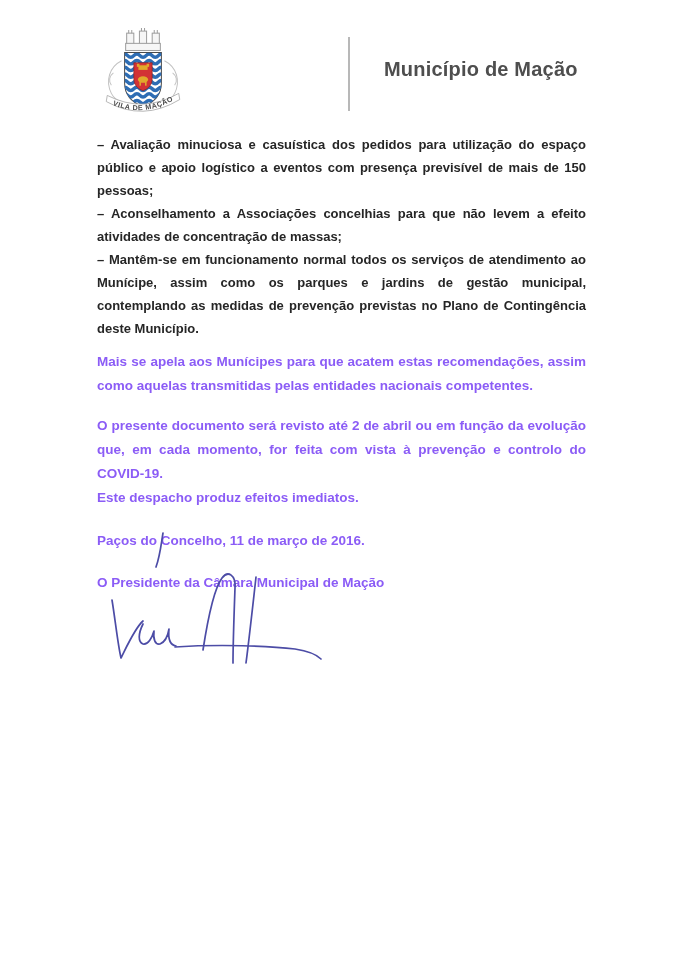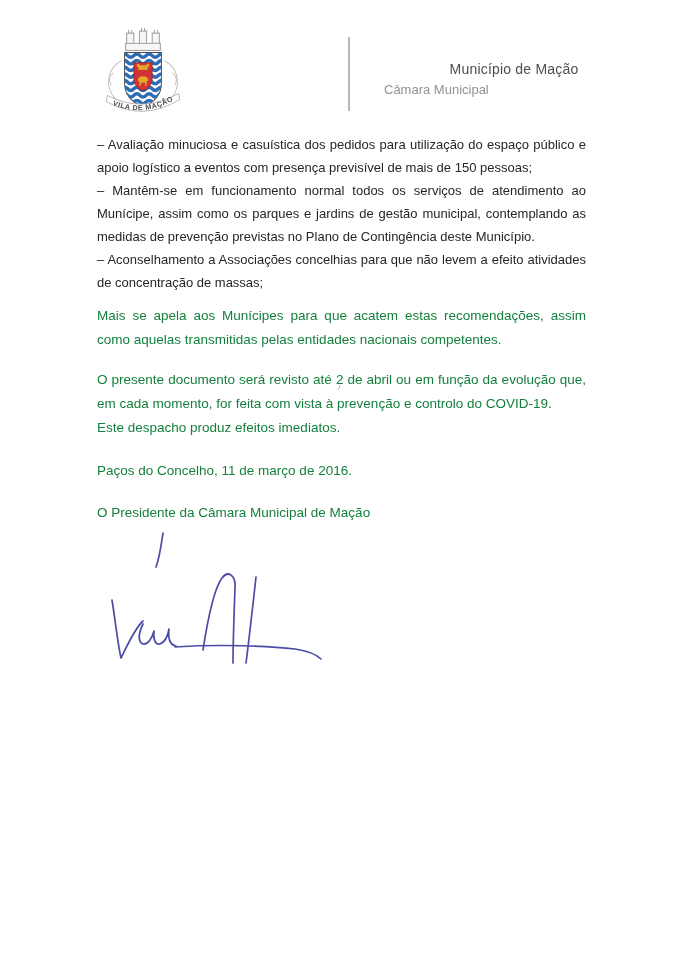--- a/index.html
+++ b/index.html
@@ -13,37 +13,37 @@
   }
   
   .crest{position:absolute;left:101px;top:26px;width:84px;height:98px;}
   .crest svg{width:100%;height:100%;}
   .hdr-divider{
     position:absolute;left:348px;top:37px;width:2px;height:74px;
     background:#b8b8b8;
   }
   .hdr-text{position:absolute;left:384px;top:58px;width:260px;}
   .hdr-title{
-    font-size:14px;font-weight:normal;color:#4e4e4e;letter-spacing:.2px;
-    line-height:22px;white-space:nowrap;text-align:center;
+    font-size:20px;font-weight:bold;color:#4e4e4e;letter-spacing:.2px;
+    line-height:22px;white-space:nowrap;
   }
   .hdr-subtitle{font-size:13px;color:#929292;line-height:18px;margin-top:1px;}
   
   .content{
     position:absolute;left:97px;top:133px;width:489px;
     color:#2b2b2b;
   }
   .content p{margin:0;}
   .b{
-    font-weight:normal;font-size:13px;line-height:23px;
+    font-weight:bold;font-size:13px;line-height:23px;
     text-align:justify;color:#262626;
   }
   .r{
-    font-weight:normal;font-size:13.5px;line-height:24px;
-    color:#15803d;
+    font-weight:bold;font-size:13.5px;line-height:24px;
+    color:#8b5cf6;
   }
   .just{text-align:justify;}
   .mt-apelo{margin-top:10px !important;}
   .mt-revisao{margin-top:16px !important;}
   .mt-date{margin-top:19px !important;}
   .mt-signer{margin-top:18px !important;}
   .mt-name{margin-top:43px !important;}
   
   .signature{position:absolute;left:105px;top:528px;width:230px;height:142px;pointer-events:none;}
   
@@ -118,28 +118,27 @@
         <text font-size="7" font-weight="bold" fill="#4a4a4a" letter-spacing="0.5" font-family="Liberation Sans, sans-serif">
           <textPath href="#bannerArc" startOffset="5%">VILA DE MAÇÃO</textPath>
         </text>
       </svg>
     </div>
 
     <div class="hdr-divider"></div>
 
     <div class="hdr-text">
       <div class="hdr-title">Município de Mação</div>
-      <div class="hdr-subtitle">Câmara Municipal</div>
     </div>
   </header>
 
   <main class="content">
     <p class="b">–  Avaliação minuciosa e casuística dos pedidos para utilização do espaço público e apoio logístico a eventos com presença previsível de mais de 150 pessoas;</p>
+    <p class="b">–  Aconselhamento a Associações concelhias para que não levem a efeito atividades de concentração de massas;</p>
     <p class="b">–  Mantêm-se em funcionamento normal todos os serviços de atendimento ao Munícipe, assim como os parques e jardins de gestão municipal, contemplando as medidas de prevenção previstas no Plano de Contingência deste Município.</p>
-    <p class="b">–  Aconselhamento a Associações concelhias para que não levem a efeito atividades de concentração de massas;</p>
 
     <p class="r just mt-apelo">Mais se apela aos Munícipes para que acatem estas recomendações, assim como aquelas transmitidas pelas entidades nacionais competentes.</p>
     <p class="r just mt-revisao">O presente documento será revisto até 2 de abril ou em função da evolução que, em cada momento, for feita com vista à prevenção e controlo do COVID-19.</p>
     <p class="r">Este despacho produz efeitos imediatos.</p>
 
     <p class="r mt-date">Paços do Concelho, 11 de março de 2016.</p>
     <p class="r mt-signer">O Presidente da Câmara Municipal de Mação</p>
   </main>
 
   <svg class="signature" viewBox="0 0 230 142" xmlns="http://www.w3.org/2000/svg">

